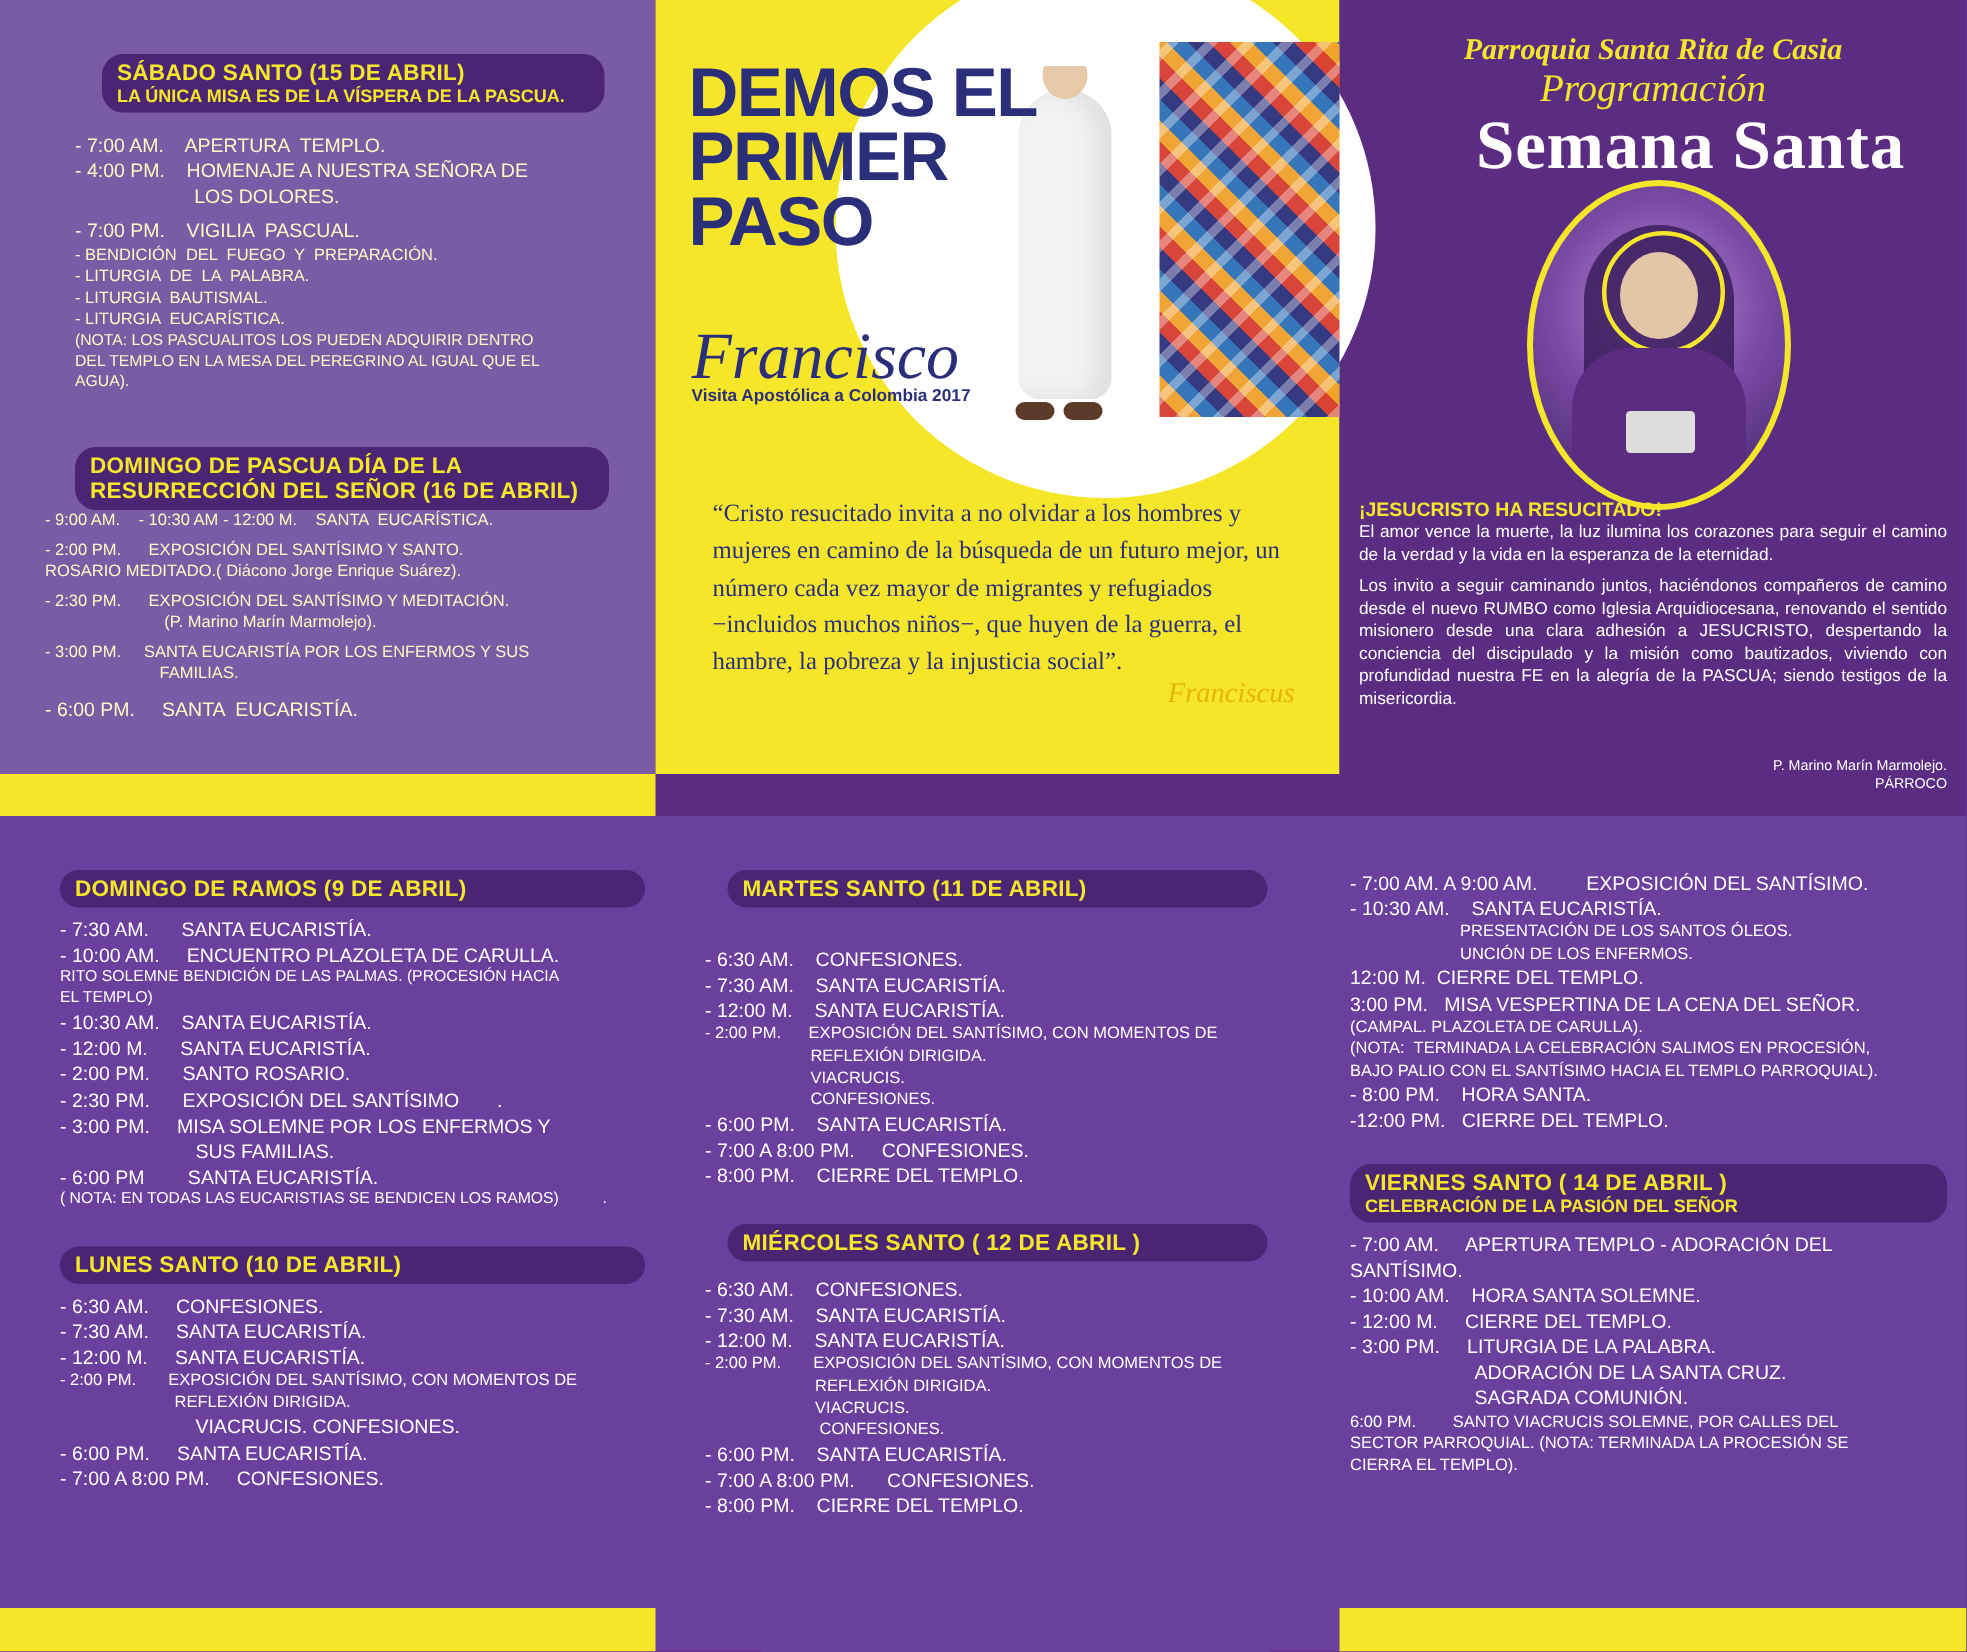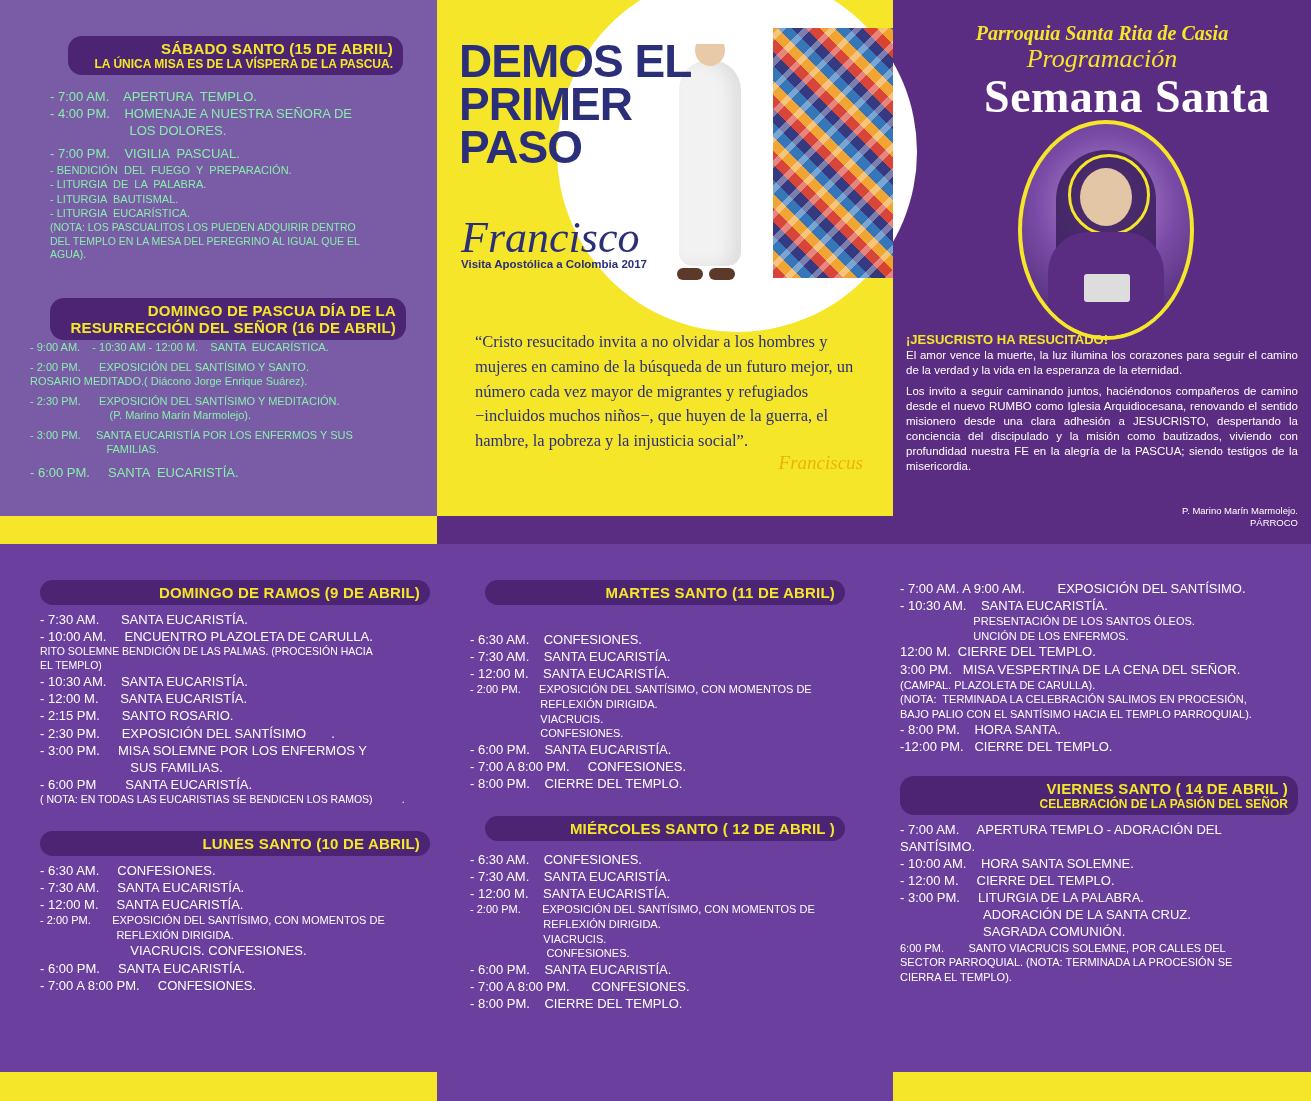--- a/index.html
+++ b/index.html
@@ -21,29 +21,29 @@
 
   #yellow-strip{left:0;top:516px;width:437px;height:28px;background:#f5e62a;}
   #bottom{left:0;top:544px;width:1311px;height:557px;background:#6b3f9e;}
 
   #bottom-yellow{left:0;top:1072px;width:437px;height:29px;background:#f5e62a;}
   #bottom-yellow2{left:893px;top:1072px;width:418px;height:29px;background:#f5e62a;}
 
   
   .pill{
     background:#4b2574;color:#f5e62a;
-    text-align:right;border-radius:14px;
+    text-align:left;border-radius:14px;
     padding:4px 10px;font-weight:bold;
     box-sizing:border-box;
   }
   .pill .l1{font-size:15px;letter-spacing:.2px;}
   .pill .l2{font-size:12px;}
 
   
-  .sched{color:#86efac;font-size:12px;line-height:1.32;}
+  .sched{color:#fef9c3;font-size:12px;line-height:1.32;}
   .sched .row{white-space:pre-wrap;}
 
   
   #lt-pill{left:68px;top:36px;width:335px;}
   #lt-list{left:50px;top:88px;width:360px;}
   #lt-pill2{left:50px;top:298px;width:356px;}
   #lt-list2{left:30px;top:340px;width:380px;}
 
   .sched .l{font-size:13px;}
   .sched .s{font-size:11px;}
@@ -254,21 +254,21 @@
       <div class="pill">
         <div class="l1">DOMINGO DE RAMOS (9 DE ABRIL)</div>
       </div>
       <div class="list sched">
         <div class="row l">- 7:30 AM.      SANTA EUCARISTÍA.</div>
         <div class="row l">- 10:00 AM.     ENCUENTRO PLAZOLETA DE CARULLA.</div>
         <div class="row xs">RITO SOLEMNE BENDICIÓN DE LAS PALMAS. (PROCESIÓN HACIA</div>
         <div class="row xs">EL TEMPLO)</div>
         <div class="row l">- 10:30 AM.    SANTA EUCARISTÍA.</div>
         <div class="row l">- 12:00 M.      SANTA EUCARISTÍA.</div>
-        <div class="row l">- 2:15 PM.      SANTO ROSARIO.</div>
+        <div class="row l">- 2:00 PM.      SANTO ROSARIO.</div>
         <div class="row l">- 2:30 PM.      EXPOSICIÓN DEL SANTÍSIMO       .</div>
         <div class="row l">- 3:00 PM.     MISA SOLEMNE POR LOS ENFERMOS Y</div>
         <div class="row l">                         SUS FAMILIAS.</div>
         <div class="row l">- 6:00 PM        SANTA EUCARISTÍA.</div>
         <div class="row xs">( NOTA: EN TODAS LAS EUCARISTIAS SE BENDICEN LOS RAMOS)          .</div>
       </div>
     </div>
 
     <div class="blk" style="margin-top:24px">
       <div class="pill">

